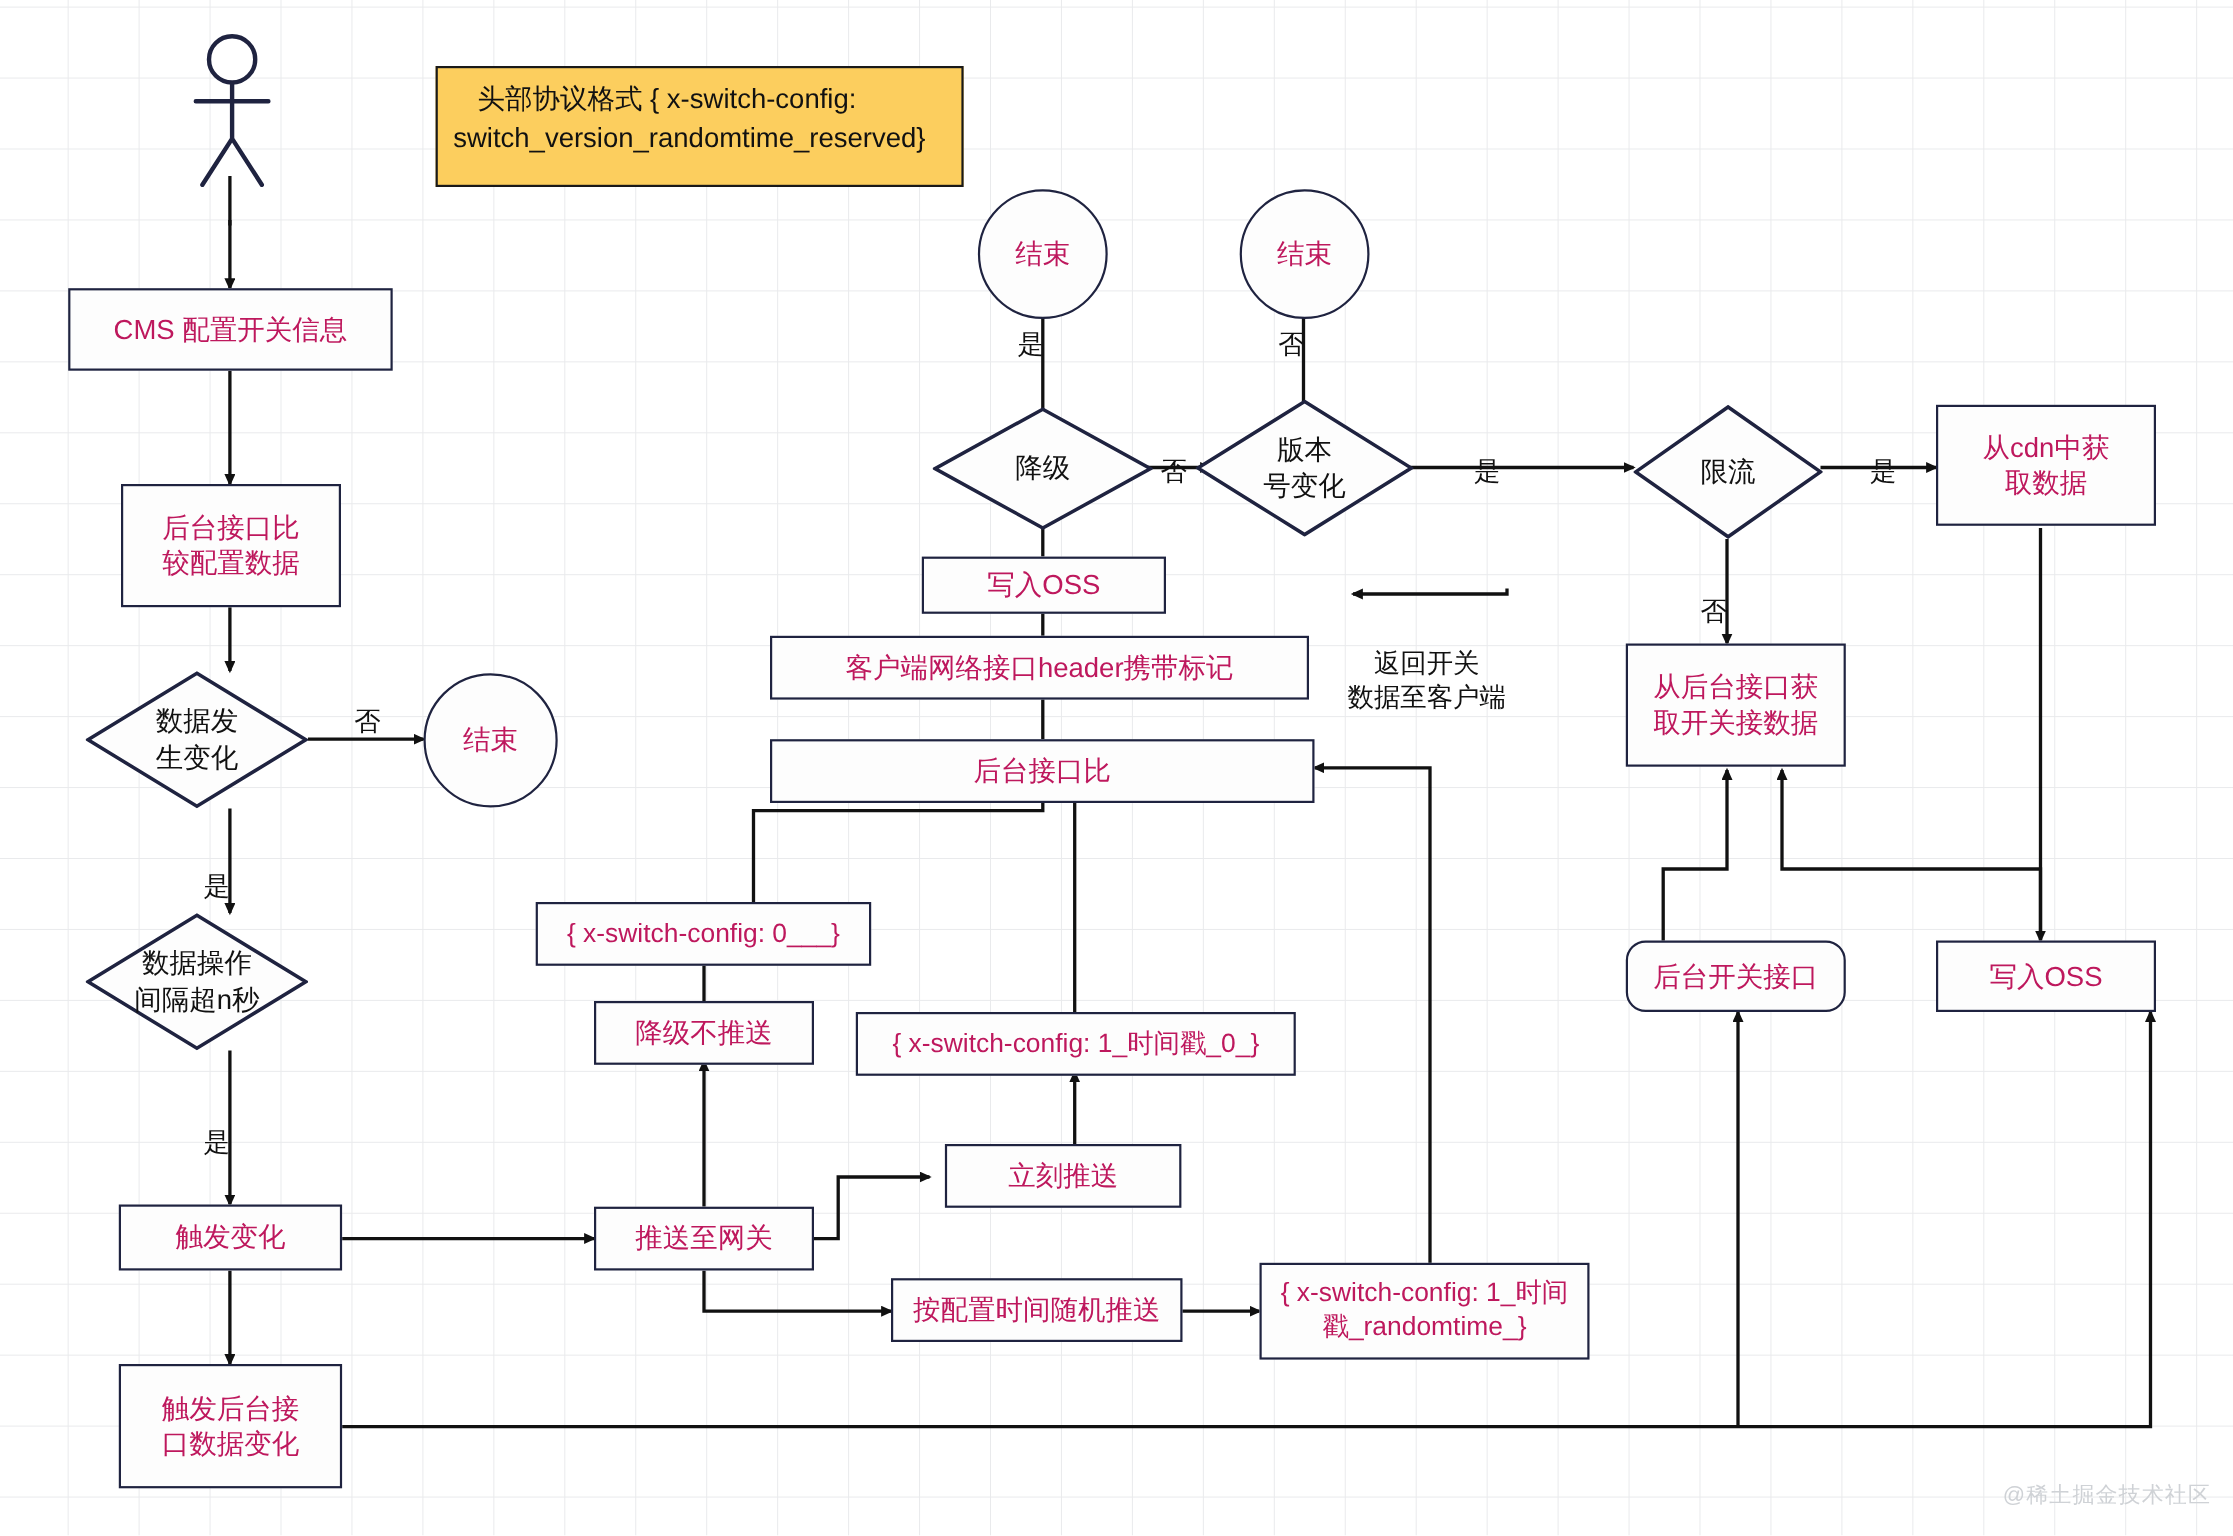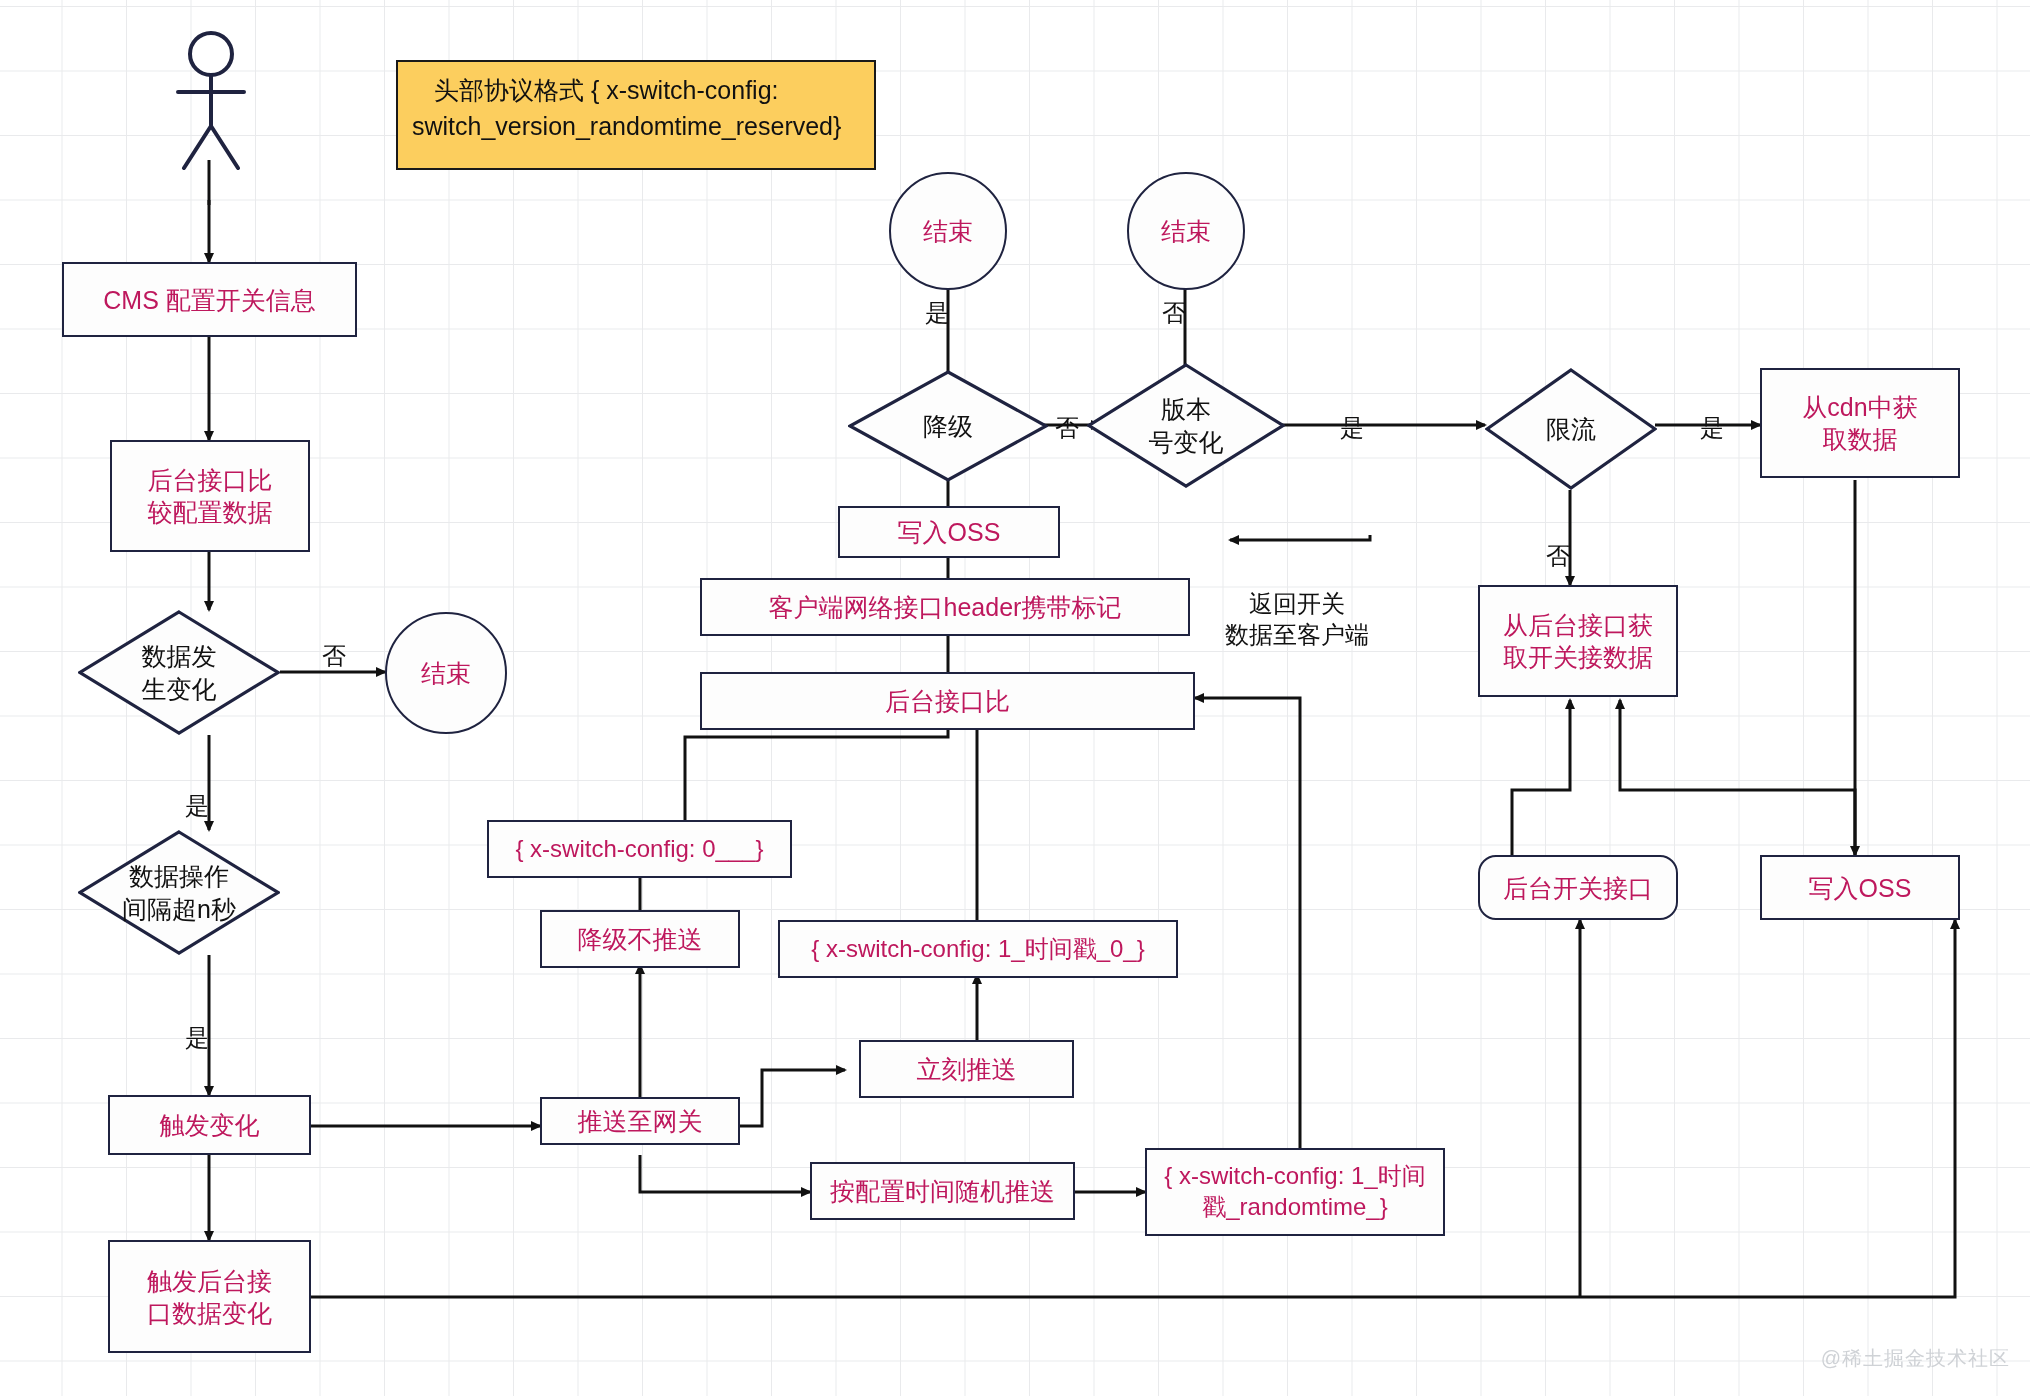--- a/index.html
+++ b/index.html
@@ -197,21 +197,21 @@
     </svg>
     <div class="dia-text" style="white-space:pre-line;">数据操作
 间隔超n秒</div>
   </div>
 
   <div class="node proc" style="left:108px;top:1240px;width:203px;height:113px;white-space:pre-line;">触发后台接
 口数据变化</div>
 
   <div class="node proc" style="left:108px;top:1095px;width:203px;height:60px;">触发变化</div>
 
-  <div class="node proc" style="left:540px;top:1097px;width:200px;height:48px;">推送至网关</div>
+  <div class="node proc" style="left:540px;top:1097px;width:200px;height:58px;">推送至网关</div>
 
   <div class="node proc" style="left:540px;top:910px;width:200px;height:58px;">降级不推送</div>
 
   <div class="node proc" style="left:487px;top:820px;width:305px;height:58px;font-size:24px;">{ x-switch-config: 0___}</div>
 
   <div class="node proc" style="left:859px;top:1040px;width:215px;height:58px;">立刻推送</div>
 
   <div class="node proc" style="left:778px;top:920px;width:400px;height:58px;font-size:24px;">{ x-switch-config: 1_时间戳_0_}</div>
 
   <div class="node proc" style="left:810px;top:1162px;width:265px;height:58px;">按配置时间随机推送</div>

